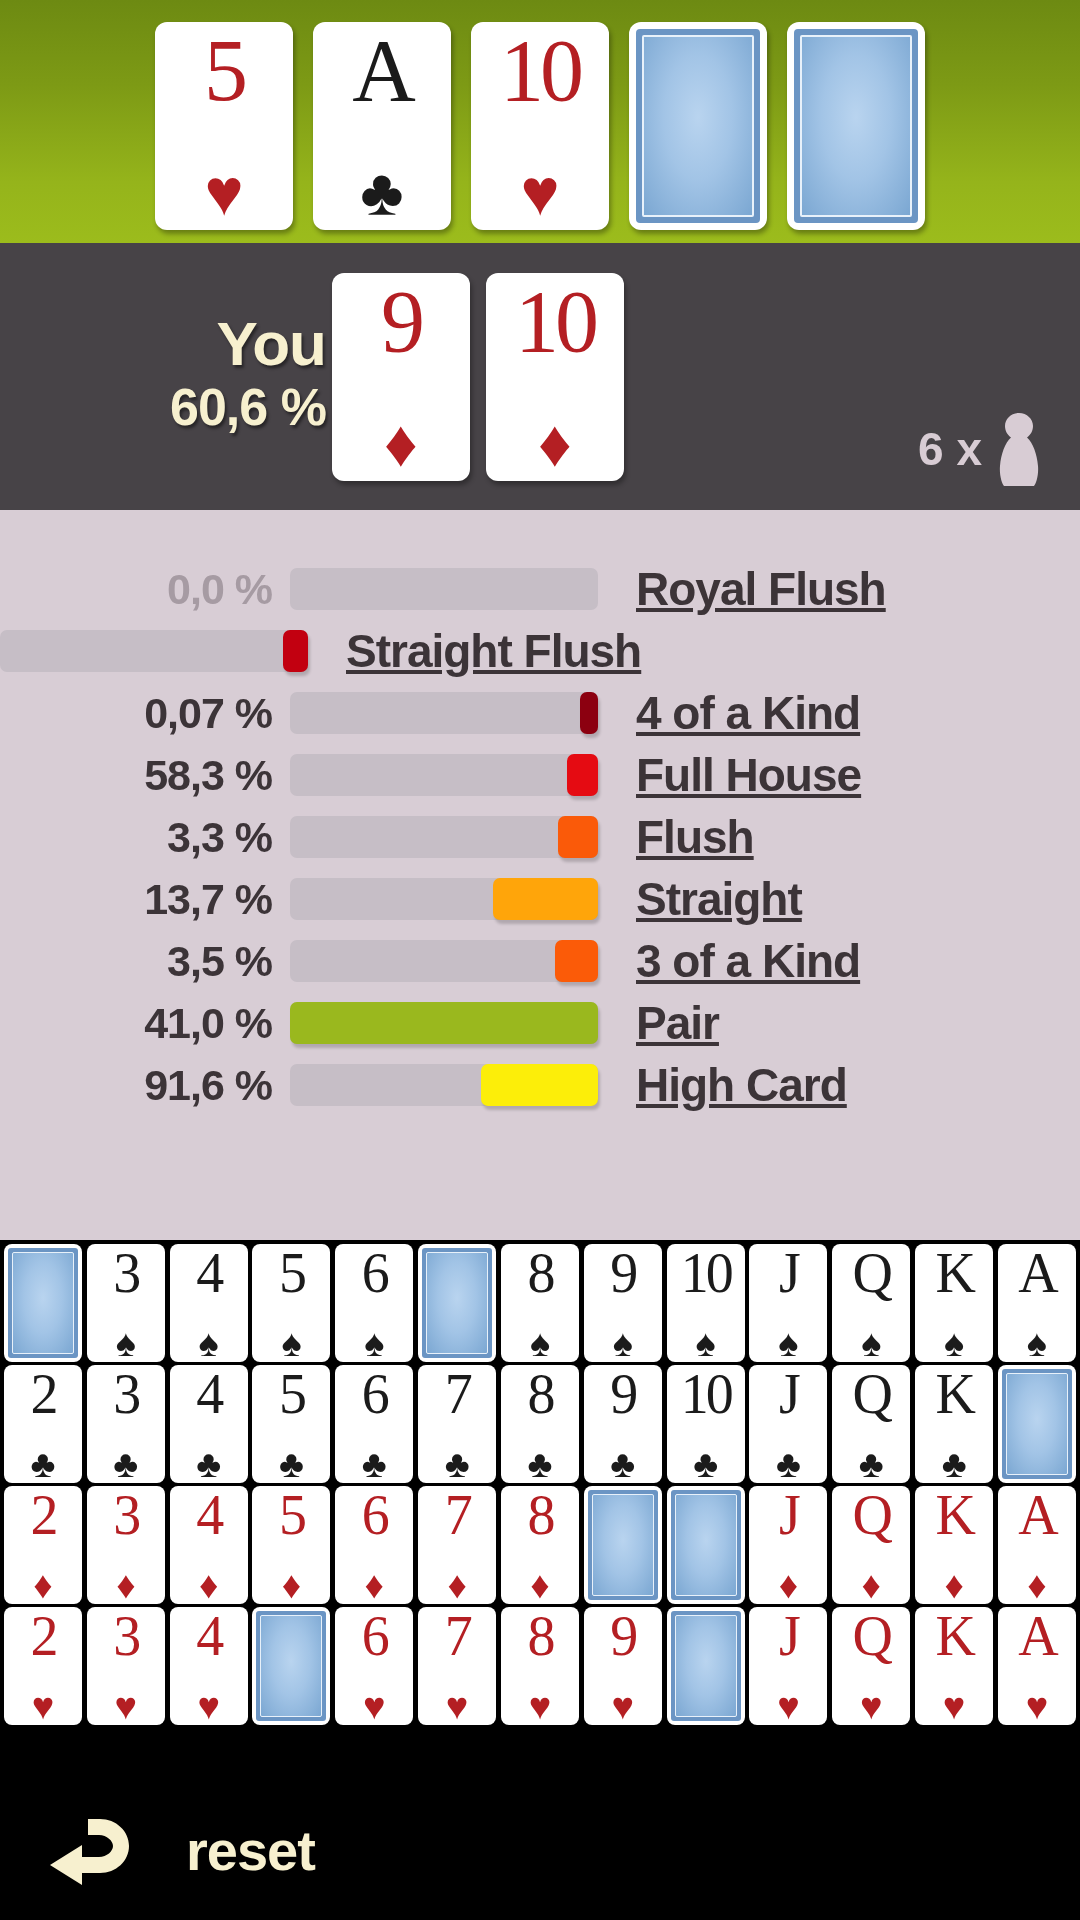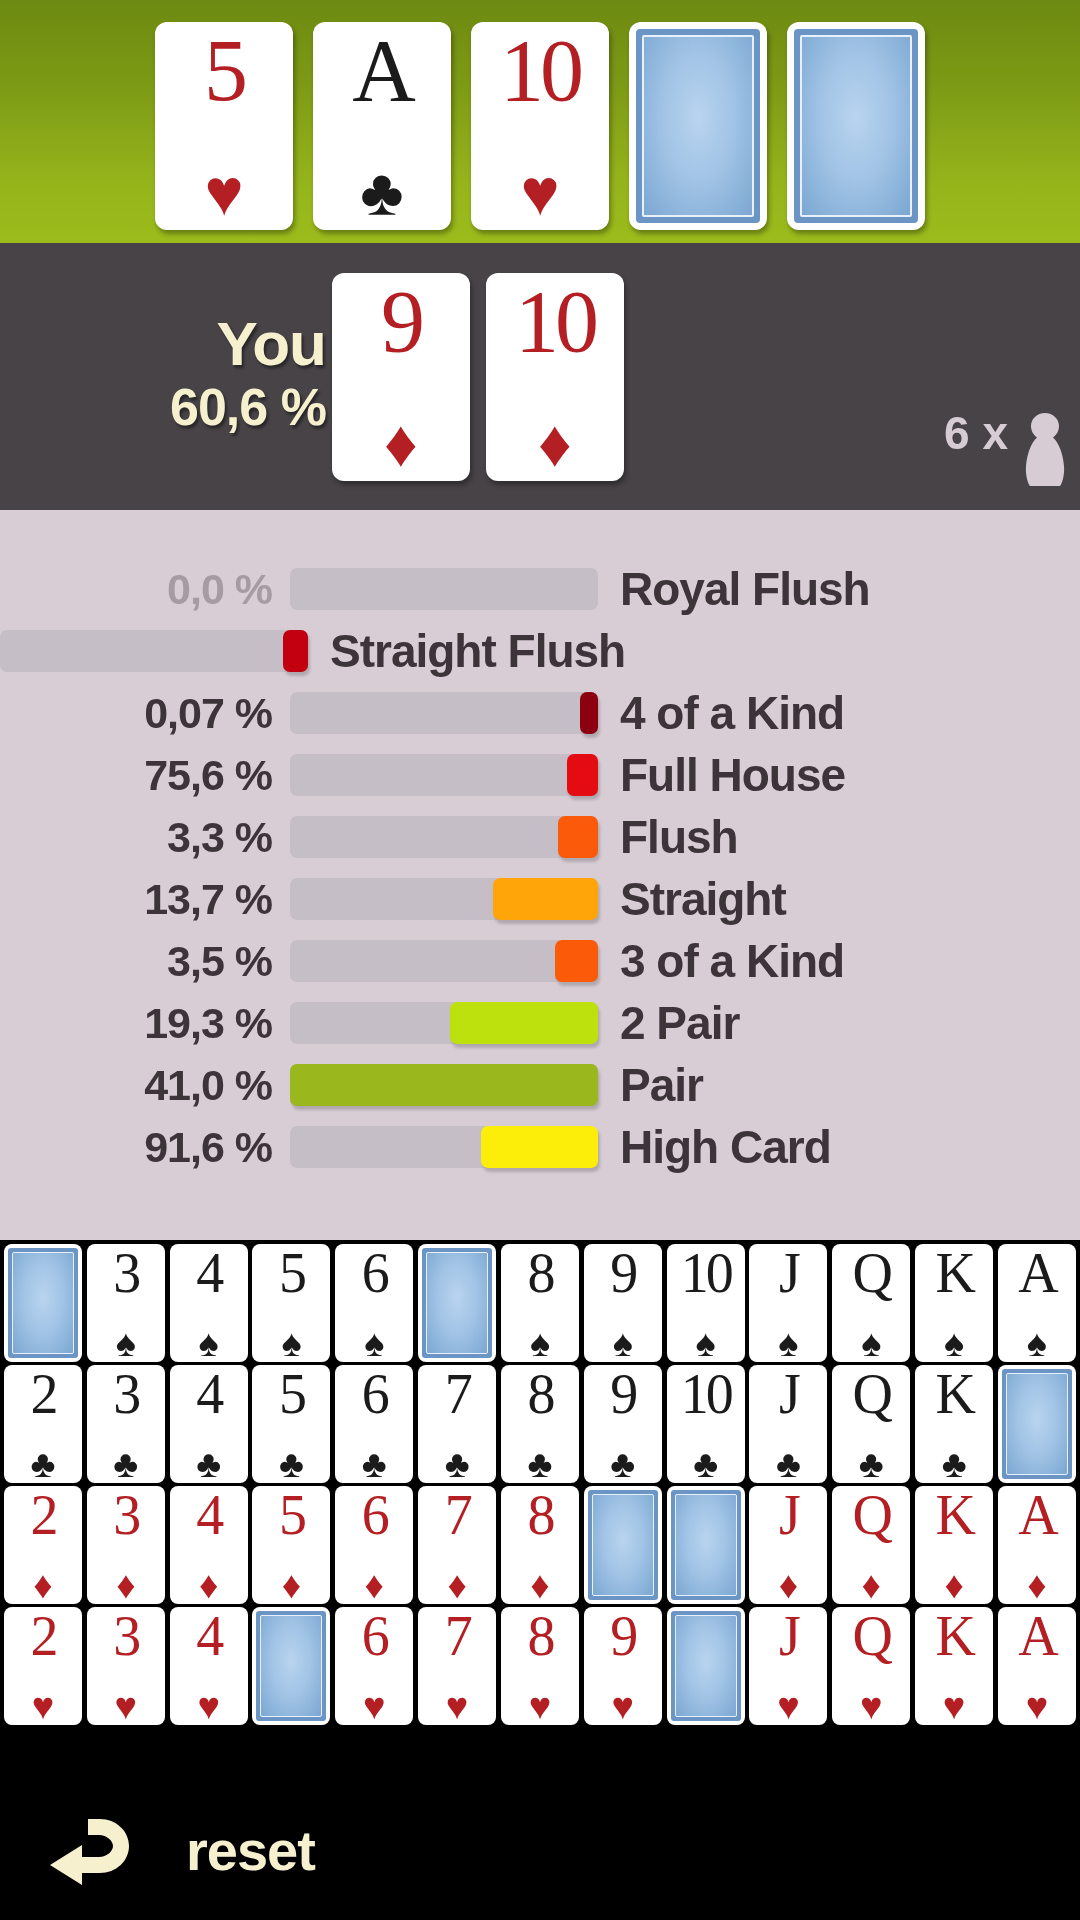--- a/index.html
+++ b/index.html
@@ -94,23 +94,24 @@
   .player .you-pct {
     font-size:52px;
     font-weight:700;
     line-height:1.25;
     letter-spacing:-1px;
   }
   .player .hole { display:flex; gap:16px; }
   .player .card { width:138px; height:208px; }
   .opponents {
     position:absolute;
-    right:8px;
+    right:34px;
     bottom:22px;
     display:flex;
+    align-items:center;
     gap:10px;
     color:#d8ccd4;
   }
   .opponents .count {
     font-size:46px;
     font-weight:700;
     letter-spacing:0px;
     line-height:1;
   }
   .opponents svg { display:block; }
@@ -151,26 +152,27 @@
     display:flex;
     justify-content:flex-end;
     align-items:center;
   }
   .fill {
     height:42px;
     border-radius:7px;
     box-shadow:2px 4px 3px rgba(0,0,0,0.18);
   }
   .odd-label {
-    padding-left:22px;
+    padding-left:38px;
     font-size:46px;
     font-weight:700;
     color:#3c3438;
     letter-spacing:-1px;
     white-space:nowrap;
+    text-decoration:underline;
   }
 
   
   .deck {
     background:#000;
     padding:4px 2px 2px 2px;
   }
   .deck-row {
     display:flex;
     justify-content:space-between;
@@ -292,21 +294,21 @@
         <div class="odd-label">Straight Flush</div>
       </div>
       <div class="odd-row">
         <div class="odd-pct">0,07 %</div>
         <div class="track">
           <div class="fill" style="width: 6%; background: rgb(140, 0, 16);"></div>
         </div>
         <div class="odd-label">4 of a Kind</div>
       </div>
       <div class="odd-row">
-        <div class="odd-pct">75,6 %</div>
+        <div class="odd-pct">58,3 %</div>
         <div class="track">
           <div class="fill" style="width: 10%; background: rgb(229, 11, 18);"></div>
         </div>
         <div class="odd-label">Full House</div>
       </div>
       <div class="odd-row">
         <div class="odd-pct">3,3 %</div>
         <div class="track">
           <div class="fill" style="width: 13%; background: rgb(250, 90, 9);"></div>
         </div>
@@ -318,27 +320,20 @@
           <div class="fill" style="width: 34%; background: rgb(255, 165, 10);"></div>
         </div>
         <div class="odd-label">Straight</div>
       </div>
       <div class="odd-row">
         <div class="odd-pct">3,5 %</div>
         <div class="track">
           <div class="fill" style="width: 14%; background: rgb(251, 91, 8);"></div>
         </div>
         <div class="odd-label">3 of a Kind</div>
-      </div>
-      <div class="odd-row">
-        <div class="odd-pct">19,3 %</div>
-        <div class="track">
-          <div class="fill" style="width: 48%; background: rgb(189, 225, 13);"></div>
-        </div>
-        <div class="odd-label">2 Pair</div>
       </div>
       <div class="odd-row">
         <div class="odd-pct">41,0 %</div>
         <div class="track">
           <div class="fill" style="width: 100%; background: rgb(154, 184, 30);"></div>
         </div>
         <div class="odd-label">Pair</div>
       </div>
       <div class="odd-row">
         <div class="odd-pct">91,6 %</div>

